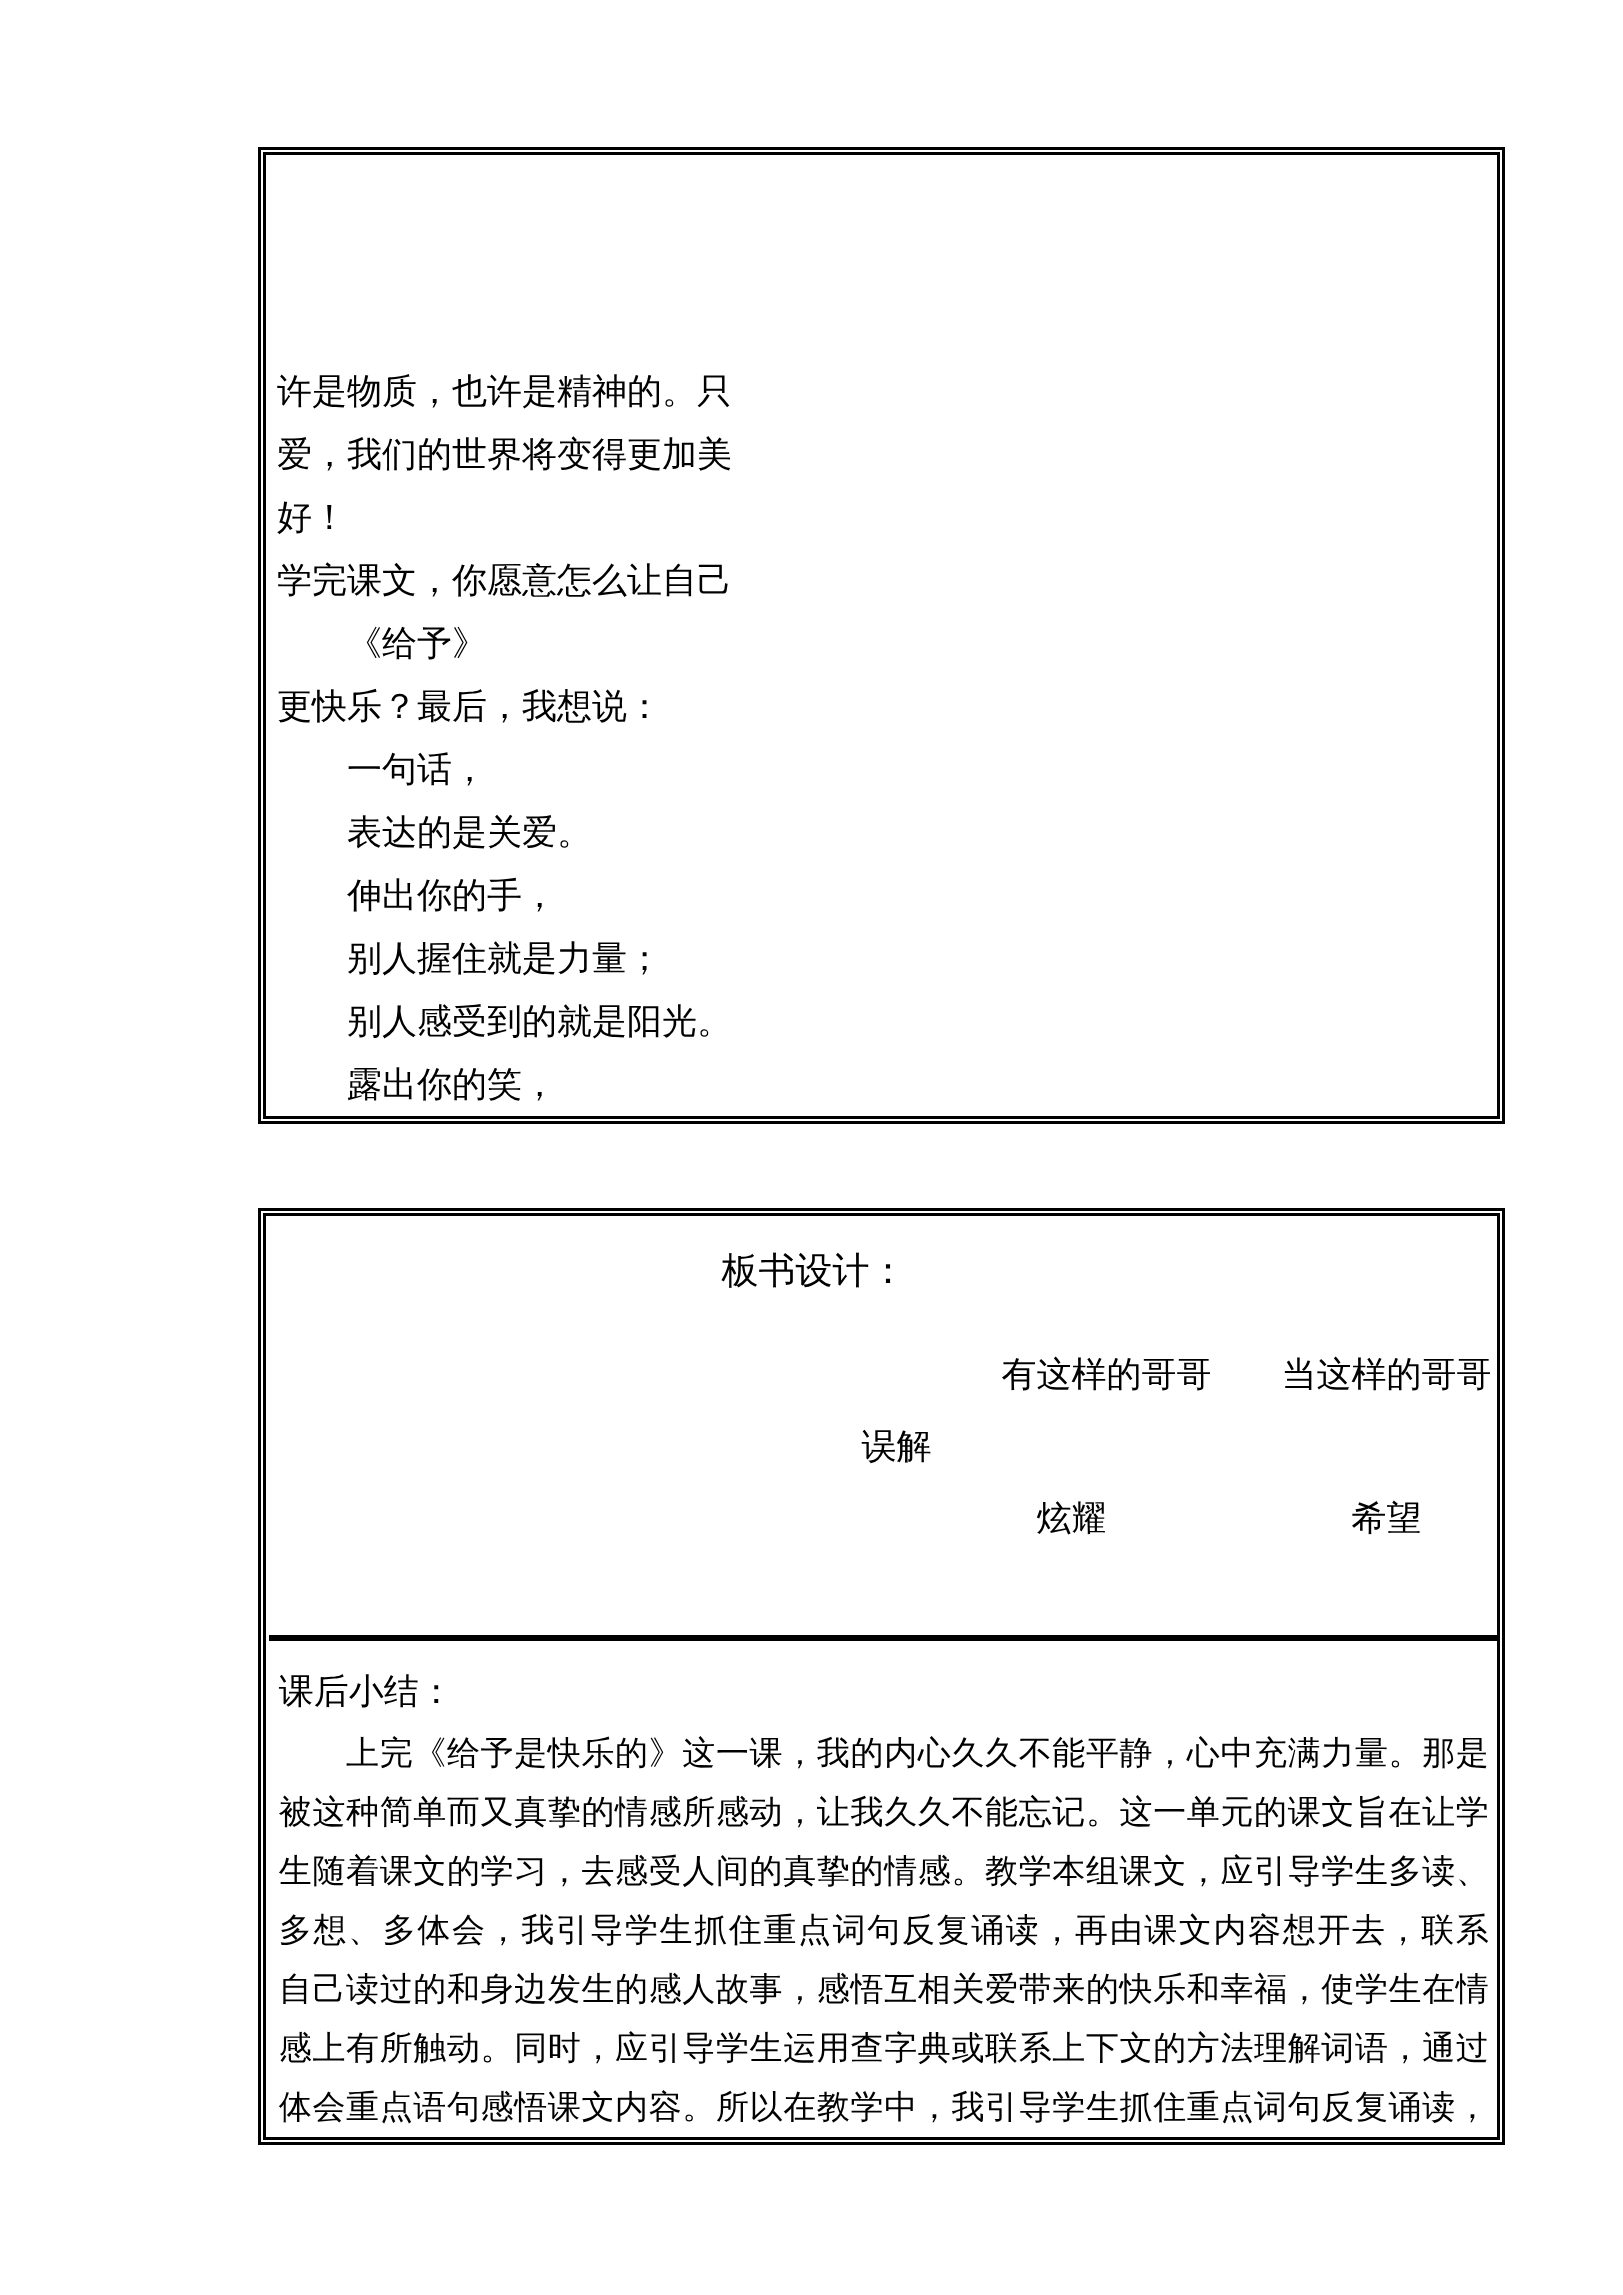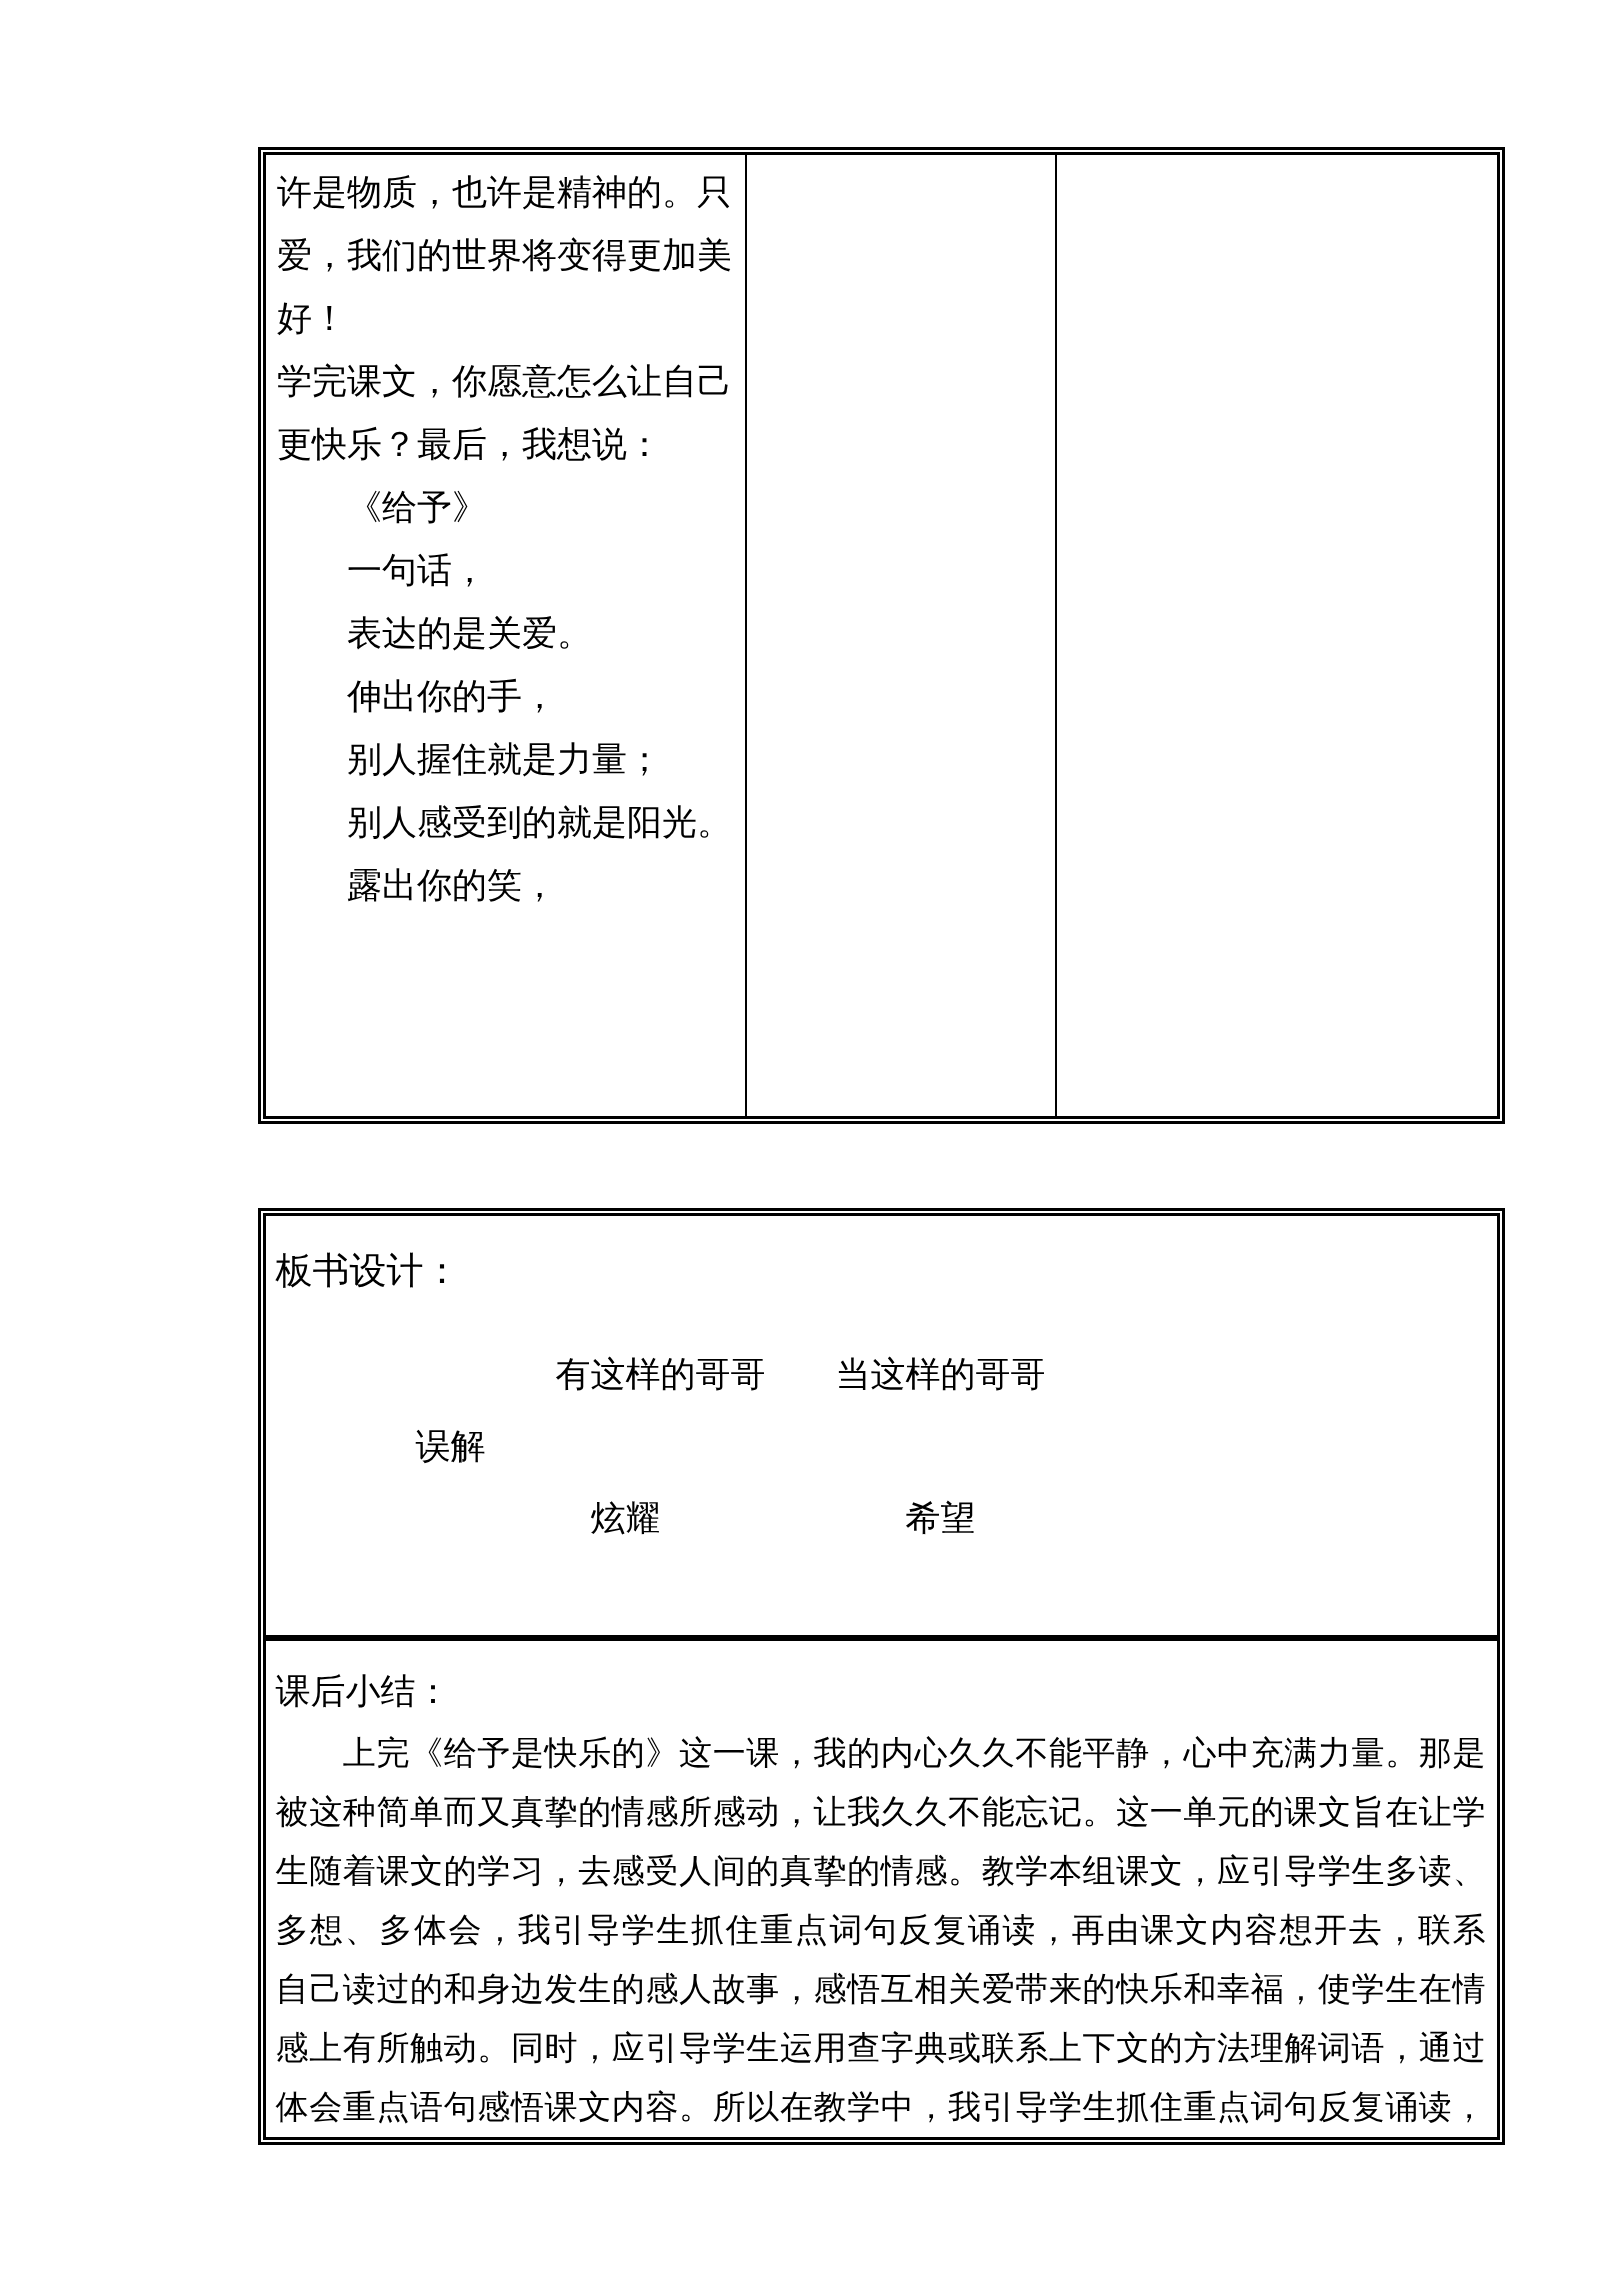--- a/index.html
+++ b/index.html
@@ -17,20 +17,21 @@
     overflow: hidden;
   }
   
   .tbl {
     position: absolute;
     left: 258px;
     width: 1247px;
     box-sizing: border-box;
     border: 8.9px double #000000;
     background: #ffffff;
+    align-items: flex-end;
   }
   .tbl1 {
     top: 147px;
     height: 977px;
     display: flex;
     flex-direction: row;
   }
   .cell {
     box-sizing: border-box;
     overflow: hidden;
@@ -98,22 +99,22 @@
 <body>
 
 <div class="page">
 
   <div class="tbl tbl1">
     <div class="cell col1">
         <div class="t1line">许是物质，也许是精神的。只</div>
         <div class="t1line">爱，我们的世界将变得更加美</div>
         <div class="t1line">好！</div>
         <div class="t1line">学完课文，你愿意怎么让自己</div>
+        <div class="t1line">　　《给予》</div>
         <div class="t1line">更快乐？最后，我想说：</div>
-        <div class="t1line">　　《给予》</div>
         <div class="t1line">　　一句话，</div>
         <div class="t1line">　　表达的是关爱。</div>
         <div class="t1line">　　伸出你的手，</div>
         <div class="t1line">　　别人握住就是力量；</div>
         <div class="t1line">　　别人感受到的就是阳光。</div>
         <div class="t1line">　　露出你的笑，</div>
       </div>
     <div class="cell col2"></div>
     <div class="cell col3"></div>
   </div>

